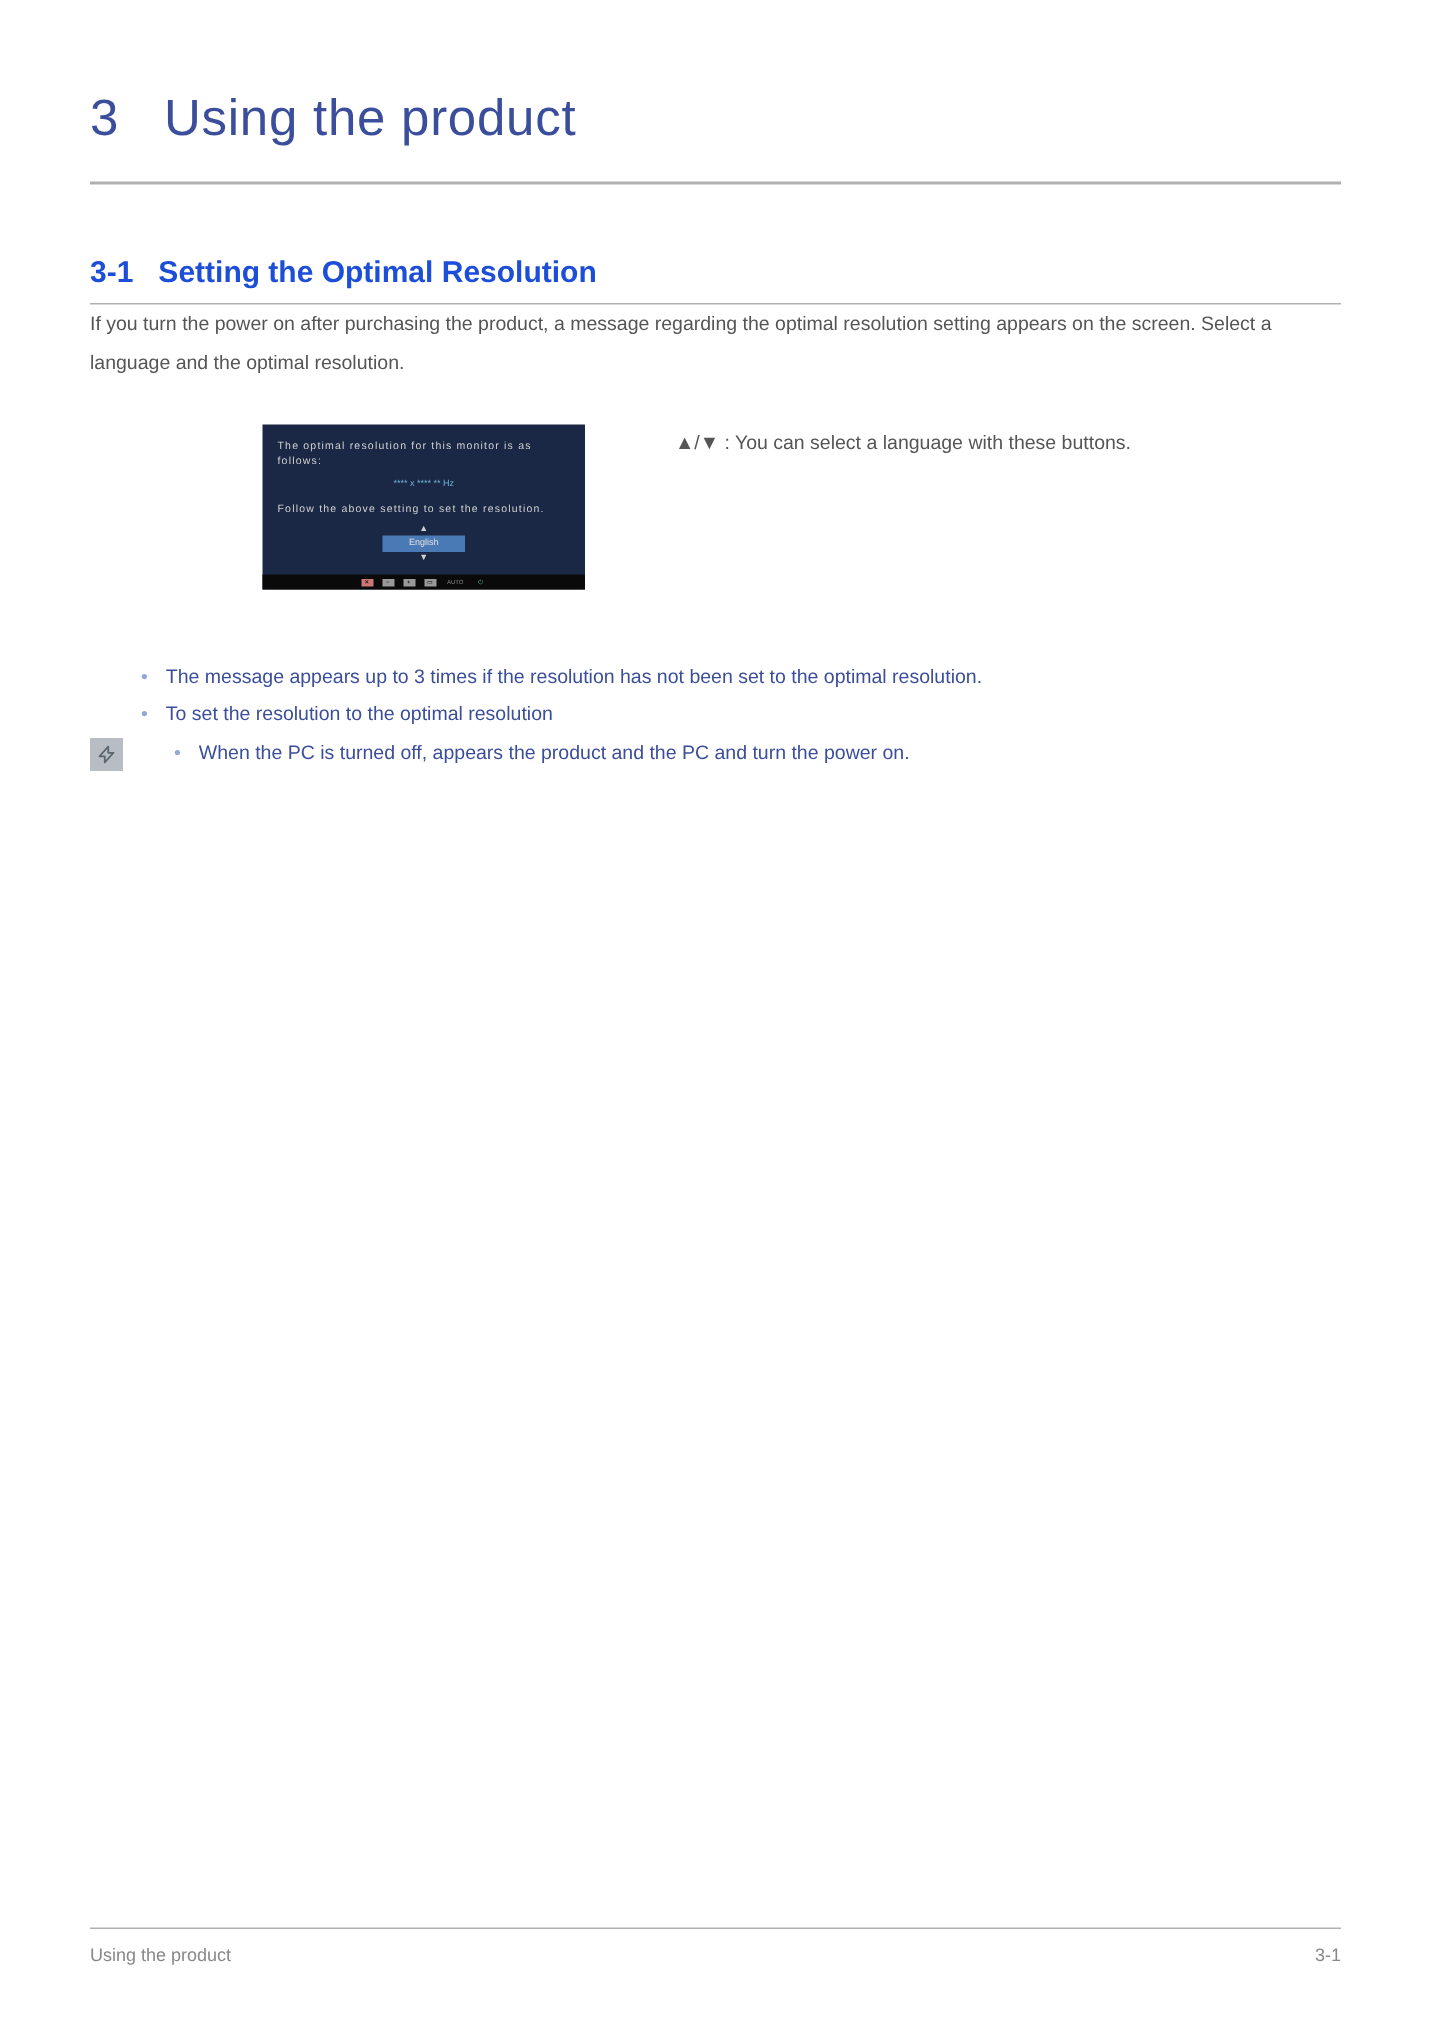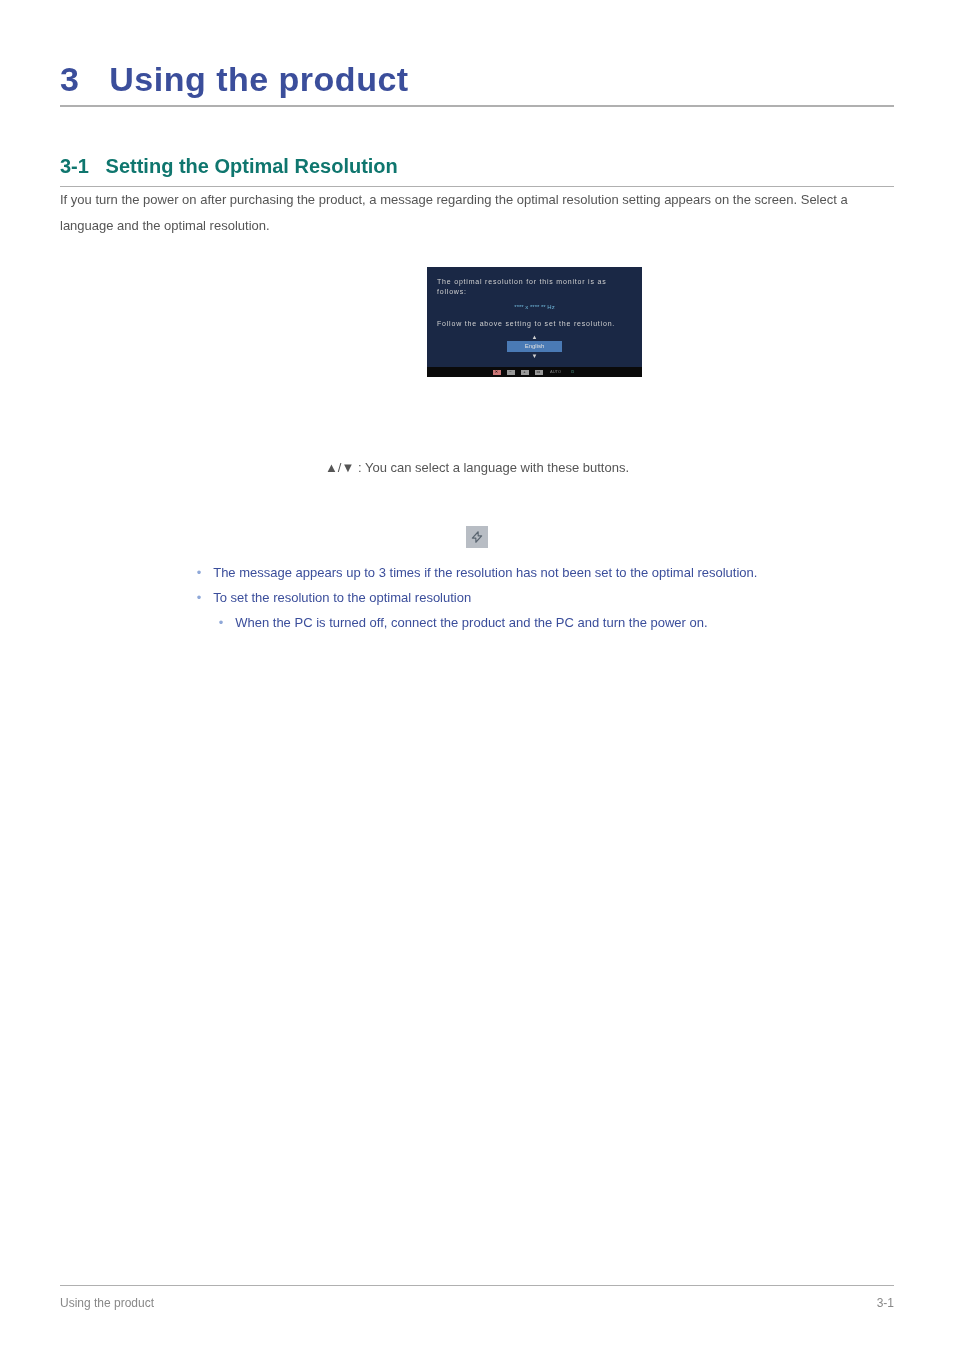--- a/index.html
+++ b/index.html
@@ -10,45 +10,44 @@
     body {
       font-family: Arial, Helvetica, sans-serif;
       width: 954px;
       height: 1350px;
       background: #ffffff;
       position: relative;
       padding: 60px 60px 40px 60px;
     }
     .chapter-title {
       font-size: 34px;
-      font-weight: bold;
+      font-weight: normal;
       color: #3b4e9b;
-      padding-bottom: 6px;
+      padding-bottom: 22px;
       border-bottom: 2px solid #b0b0b0;
       letter-spacing: 0.5px;
     }
     .section-title {
       font-size: 20px;
       font-weight: bold;
-      color: #0f766e;
+      color: #1d4ed8;
       margin-top: 48px;
       padding-bottom: 8px;
       border-bottom: 1px solid #b0b0b0;
     }
     .intro-text {
       font-size: 13px;
       color: #555555;
       line-height: 2.0;
     }
     .instruction-row {
       display: flex;
       margin-top: 28px;
-      gap: 79px;
-      align-items: center;
-      flex-direction: column;
+      gap: 60px;
+      align-items: flex-start;
     }
     .osd-image {
       margin-left: 115px;
       width: 215px;
       height: 110px;
       background: #1a2845;
       color: #d0d0d0;
       font-size: 7px;
       padding: 10px;
       position: relative;
@@ -112,22 +111,21 @@
     .osd-btn.pwr { background: transparent; color: #5a9; }
     .button-explain {
       font-size: 13px;
       color: #555555;
       line-height: 1.9;
     }
     .note-block {
       display: flex;
       margin-top: 45px;
       gap: 12px;
-      align-items: center;
-      flex-direction: column;
+      align-items: flex-end;
     }
     .note-icon {
       width: 22px;
       height: 22px;
       background: #b8bdc4;
       display: flex;
       align-items: center;
       justify-content: center;
       flex-shrink: 0;
     }
@@ -208,21 +206,21 @@
 <div class="note-block">
   <div class="note-icon">
     <svg viewBox="0 0 24 24" fill="none" stroke="#5a6570" stroke-width="2">
       <path d="M14 3 L4 14 L10 14 L10 21 L20 10 L14 10 Z" stroke-linejoin="round"></path>
     </svg>
   </div>
   <ul class="note-list">
     <li>The message appears up to 3 times if the resolution has not been set to the optimal resolution.</li>
     <li><span>To set the resolution to the optimal resolution</span>
       <ul class="note-sublist">
-        <li>When the PC is turned off, connect the product and the PC and turn the power on.</li>
+        <li>When the PC is turned off, appears the product and the PC and turn the power on.</li>
       </ul>
     </li>
   </ul>
 </div>
 
 <div class="footer">
   <span>Using the product</span>
   <span>3-1</span>
 </div>
 

